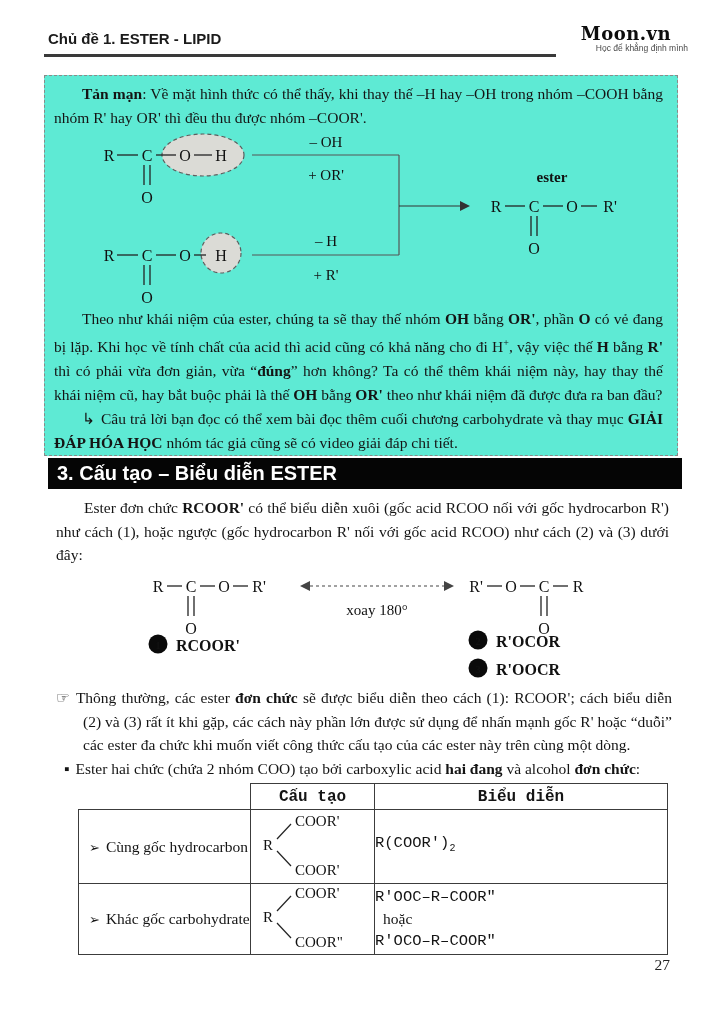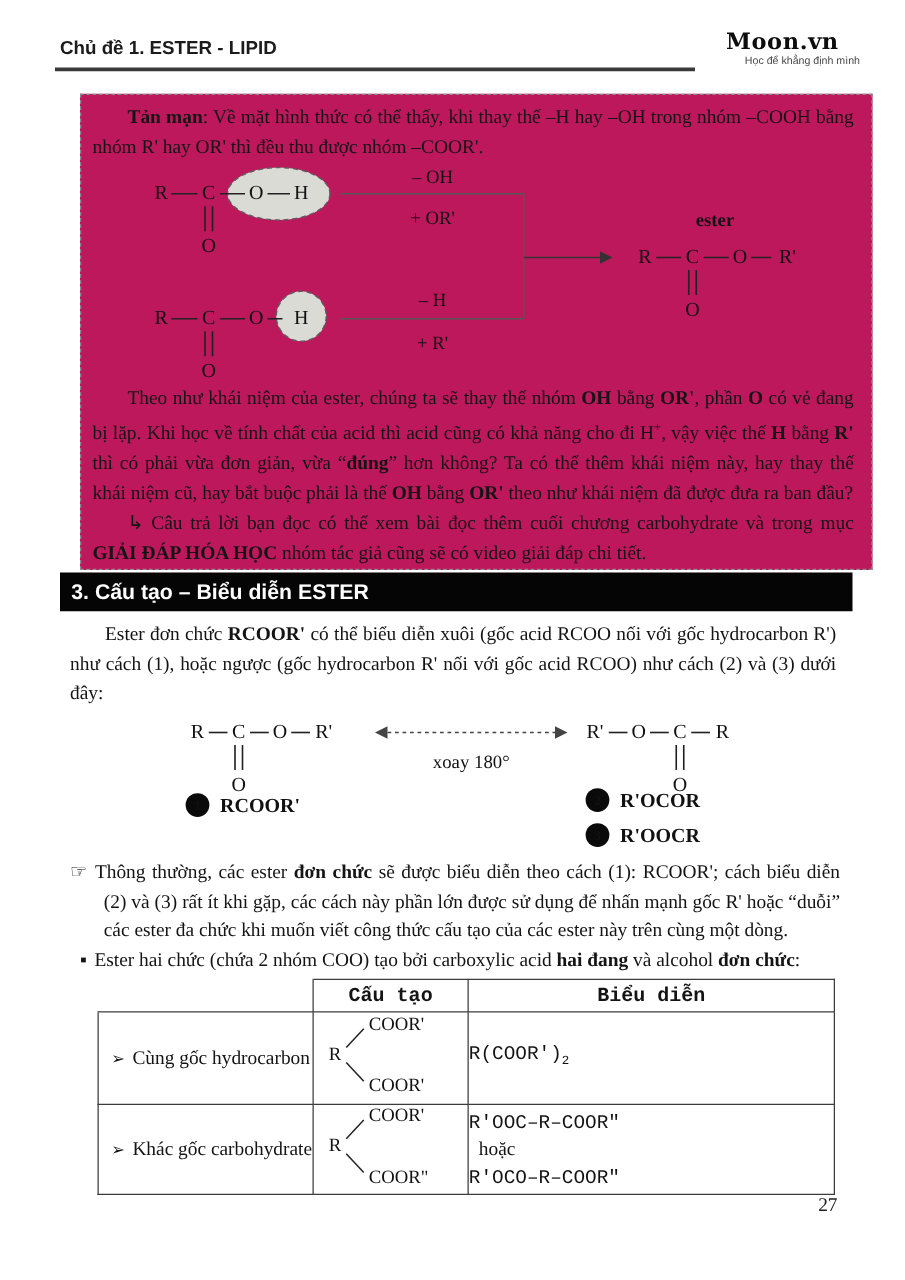--- a/index.html
+++ b/index.html
@@ -18,32 +18,32 @@
     position:absolute; top:30px; left:48px;
     font-family:"Liberation Sans", sans-serif; font-weight:bold; font-size:15px; color:#1b1b1b;
   }
   .hdr-rule { position:absolute; top:54px; left:44px; width:512px; height:3px; background:#3a3a3a; }
   .brand { position:absolute; top:24px; right:36px; text-align:center; }
   .brand-name { font-family:"DejaVu Serif", serif; font-weight:bold; font-size:18px; color:#0d0d0d; letter-spacing:.5px; line-height:19px; }
   .brand-tag { font-family:Liberation Sans, sans-serif; font-size:8.5px; color:#4a4a4a;padding-left:32px; }
 
   
   .note-box {
-    position:absolute; top:75px; left:64px; width:634px; height:381px;
-    background:#be185d; border:1.5px dashed #8a8a8a;
+    position:absolute; top:75px; left:44px; width:634px; height:381px;
+    background:#5eead4; border:1.5px dashed #8a8a8a;
     padding:6px 14px 0 9px; overflow:hidden;
   }
   .note-box p { font-size:15.5px; line-height:24px; text-indent:28px; text-align:justify; }
   .scheme1 { display:block; margin:3px 0 2px 0; }
 
   
   .section-bar {
     position:absolute; top:458px; left:48px; width:634px; height:31px;
     background:#050505; color:#ffffff; font-family:"Liberation Sans", sans-serif;
-    font-weight:bold; font-size:17px; line-height:31px; padding-left:9px;
+    font-weight:bold; font-size:20px; line-height:31px; padding-left:9px;
   }
 
   .para { position:absolute; font-size:15.5px; line-height:23.5px; text-align:justify; color:#141414; }
   .para-ester { top:496px; left:56px; width:613px; text-indent:28px; }
   .scheme2 { position:absolute; top:568px; left:48px; }
   .para-thong { top:686px; left:56px; width:616px; padding-left:27px; text-indent:-27px; }
   .para-bullet { top:757px; left:64px; width:608px; }
   .icon-inline { margin-right:6px; }
 
   
@@ -138,21 +138,21 @@
           <line x1="483" y1="83" x2="483" y2="103"></line>
       </g>
       <text class="atom" text-anchor="middle" dominant-baseline="central" x="442" y="73">R</text>
       <text class="atom" text-anchor="middle" dominant-baseline="central" x="480" y="73">C</text>
       <text class="atom" text-anchor="middle" dominant-baseline="central" x="518" y="73">O</text>
       <text class="atom" text-anchor="middle" dominant-baseline="central" x="556" y="73">R'</text>
       <text class="atom" text-anchor="middle" dominant-baseline="central" x="480" y="115">O</text>
     </svg>
 
     <p><span>Theo như khái niệm của ester, chúng ta sẽ thay thế nhóm </span><span class="b">OH</span><span> bằng </span><span class="b">OR'</span><span>, phần </span><span class="b">O</span><span> có vẻ đang bị lặp. Khi học về tính chất của acid thì acid cũng có khả năng cho đi H</span><sup>+</sup><span>, vậy việc thế </span><span class="b">H</span><span> bằng </span><span class="b">R'</span><span> thì có phải vừa đơn giản, vừa “</span><span class="b">đúng</span><span>” hơn không? Ta có thể thêm khái niệm này, hay thay thế khái niệm cũ, hay bắt buộc phải là thế </span><span class="b">OH</span><span> bằng </span><span class="b">OR'</span><span> theo như khái niệm đã được đưa ra ban đầu?</span></p>
-    <p><span class="icon-inline">↳</span><span><span>Câu trả lời bạn đọc có thể xem bài đọc thêm cuối chương carbohydrate và trong mục </span><span class="b">GIẢI ĐÁP HÓA HỌC</span><span> nhóm tác giả cũng sẽ có video giải đáp chi tiết.</span></span></p>
+    <p><span class="icon-inline">↳</span><span><span>Câu trả lời bạn đọc có thể xem bài đọc thêm cuối chương carbohydrate và thay mục </span><span class="b">GIẢI ĐÁP HÓA HỌC</span><span> nhóm tác giả cũng sẽ có video giải đáp chi tiết.</span></span></p>
   </div>
 
   <div class="section-bar">3. Cấu tạo – Biểu diễn ESTER</div>
 
   <p class="para para-ester"><span>Ester đơn chức </span><span class="b">RCOOR'</span><span> có thể biểu diễn xuôi (gốc acid RCOO nối với gốc hydrocarbon R') như cách (1), hoặc ngược (gốc hydrocarbon R' nối với gốc acid RCOO) như cách (2) và (3) dưới đây:</span></p>
 
   <svg class="scheme2" width="620" height="112" viewBox="0 0 620 112">
 
     <g stroke="#222" stroke-width="1.3">
       <line x1="119" y1="18" x2="134" y2="18"></line>

